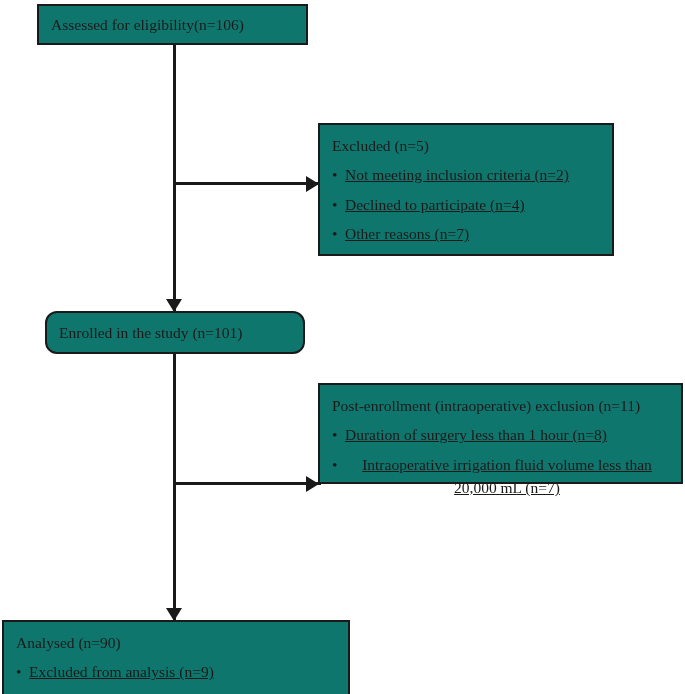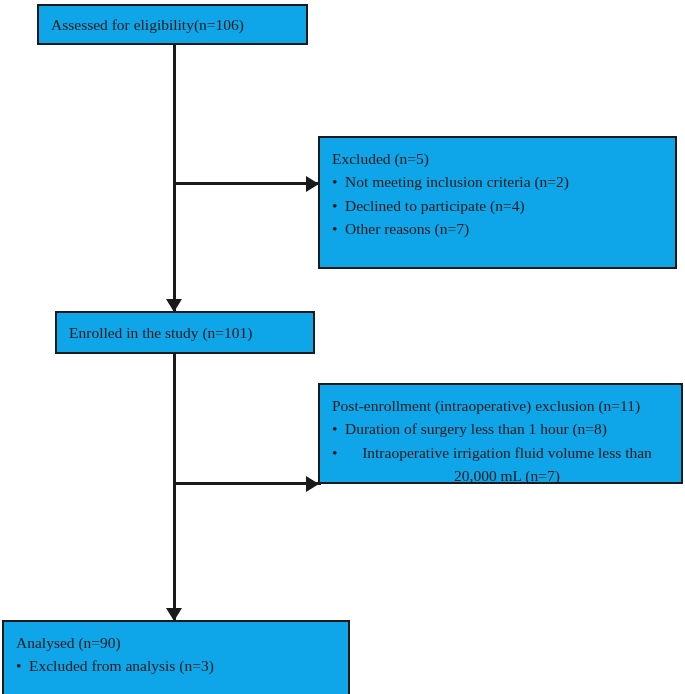--- a/index.html
+++ b/index.html
@@ -15,38 +15,40 @@
     position: relative;
     width: 685px;
     height: 694px;
     background: #ffffff;
     overflow: hidden;
   }
   .node {
     position: absolute;
     box-sizing: border-box;
     border: 2px solid #1a1a1a;
-    background: #0ea5e9;
+    background: #0f766e;
     padding: 9px 12px 6px 12px;
   }
   .node .title {
     font-size: 15.5px;
     line-height: 1.5;
     white-space: nowrap;
   }
   .node .bullets {
     list-style: none;
     margin: 0;
     padding: 0;
   }
   .node .bullets li {
     font-size: 15.5px;
     line-height: 1.52;
     position: relative;
     padding-left: 13px;
+    margin-top: 6px;
+    text-decoration: underline;
   }
   .node .bullets li::before {
     content: "\2022";
     position: absolute;
     left: 0;
     top: 0;
   }
   .node .bullets li .wrap {
     display: block;
     text-align: center;
@@ -102,44 +104,44 @@
   <div class="line-v" style="left:173px; top:353px; height:268px;"></div>
   <div class="arrow-down" style="left:166px; top:608px;"></div>
 
   <div class="line-h" style="left:173px; top:482px; width:148px;"></div>
   <div class="arrow-right" style="left:306px; top:476px;"></div>
 
   <div class="node single" style="left:37px; top:4px; width:271px; height:41px;">
     <div class="title">Assessed for eligibility(n=106)</div>
   </div>
 
-  <div class="node" style="left:318px; top:136px; width:359px; height:133px;">
+  <div class="node" style="left:318px; top:123px; width:296px; height:133px;">
     <div class="title">Excluded (n=5)</div>
     <ul class="bullets">
       <li>Not meeting inclusion criteria (n=2)</li>
       <li>Declined to participate (n=4)</li>
       <li>Other reasons (n=7)</li>
     </ul>
   </div>
 
-  <div class="node single" style="left:55px; top:311px; width:260px; height:43px;">
+  <div class="node single" style="left:45px; top:311px; width:260px; height:43px;border-radius:12px;">
     <div class="title">Enrolled in the study (n=101)</div>
   </div>
 
   <div class="node" style="left:318px; top:383px; width:365px; height:101px;">
     <div class="title">Post-enrollment (intraoperative) exclusion (n=11)</div>
     <ul class="bullets">
       <li>Duration of surgery less than 1 hour (n=8)</li>
       <li>
         <span class="wrap">Intraoperative irrigation fluid volume less than</span>
         <span class="wrap">20,000 mL (n=7)</span>
       </li>
     </ul>
   </div>
 
   <div class="node" style="left:2px; top:620px; width:348px; height:92px;">
     <div class="title">Analysed (n=90)</div>
     <ul class="bullets">
-      <li>Excluded from analysis (n=3)</li>
+      <li>Excluded from analysis (n=9)</li>
     </ul>
   </div>
 
 </div>
 
 </body></html>

